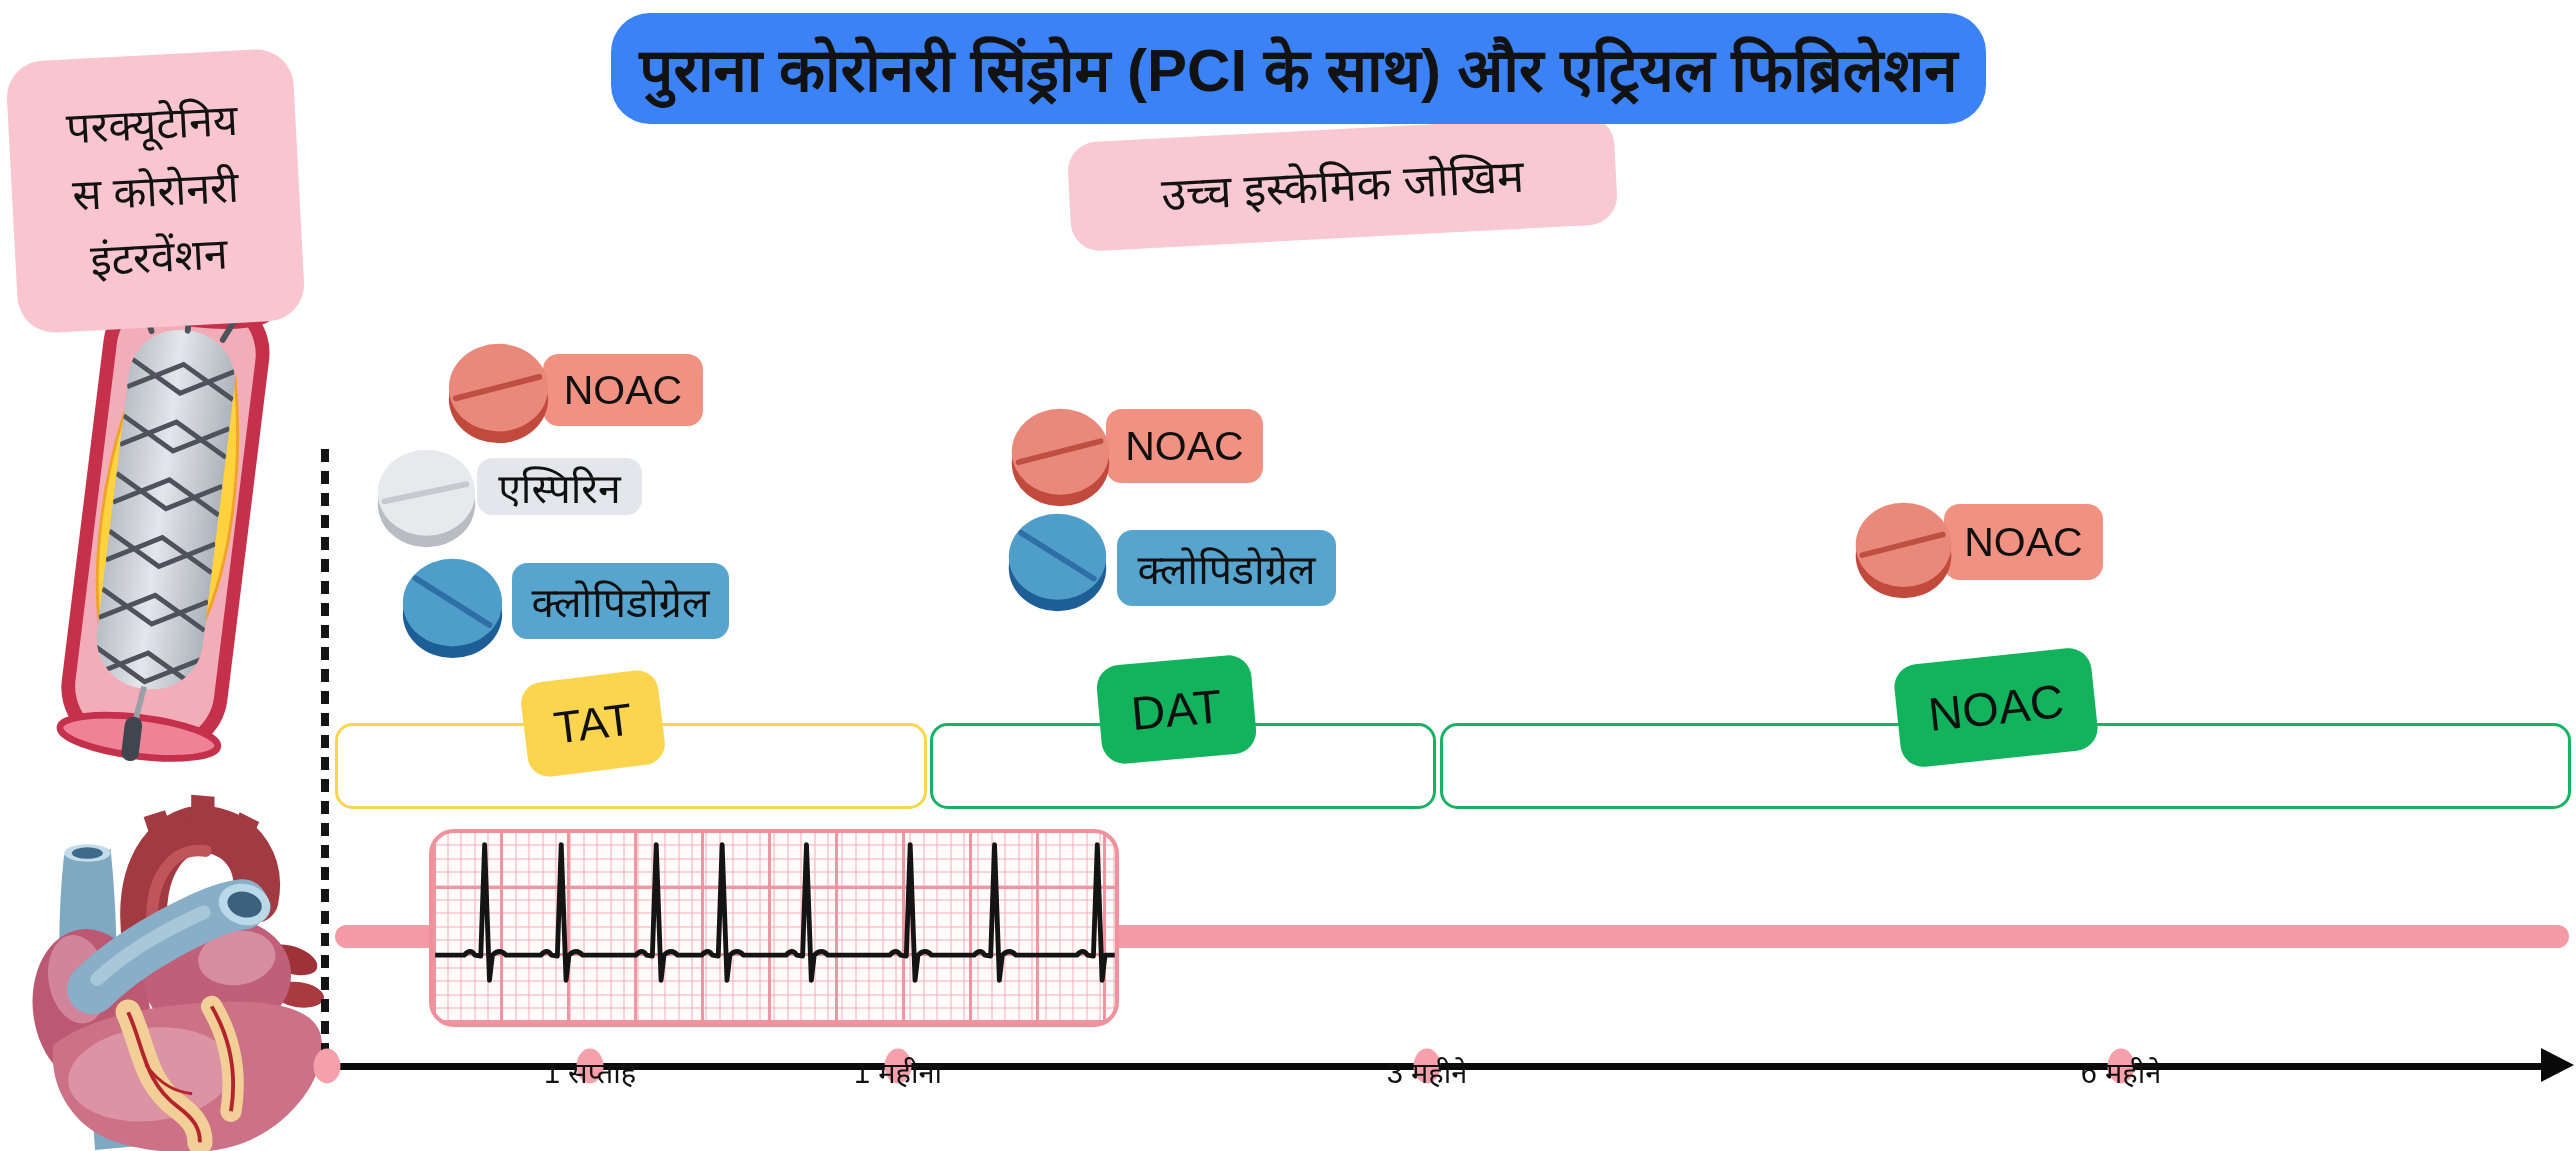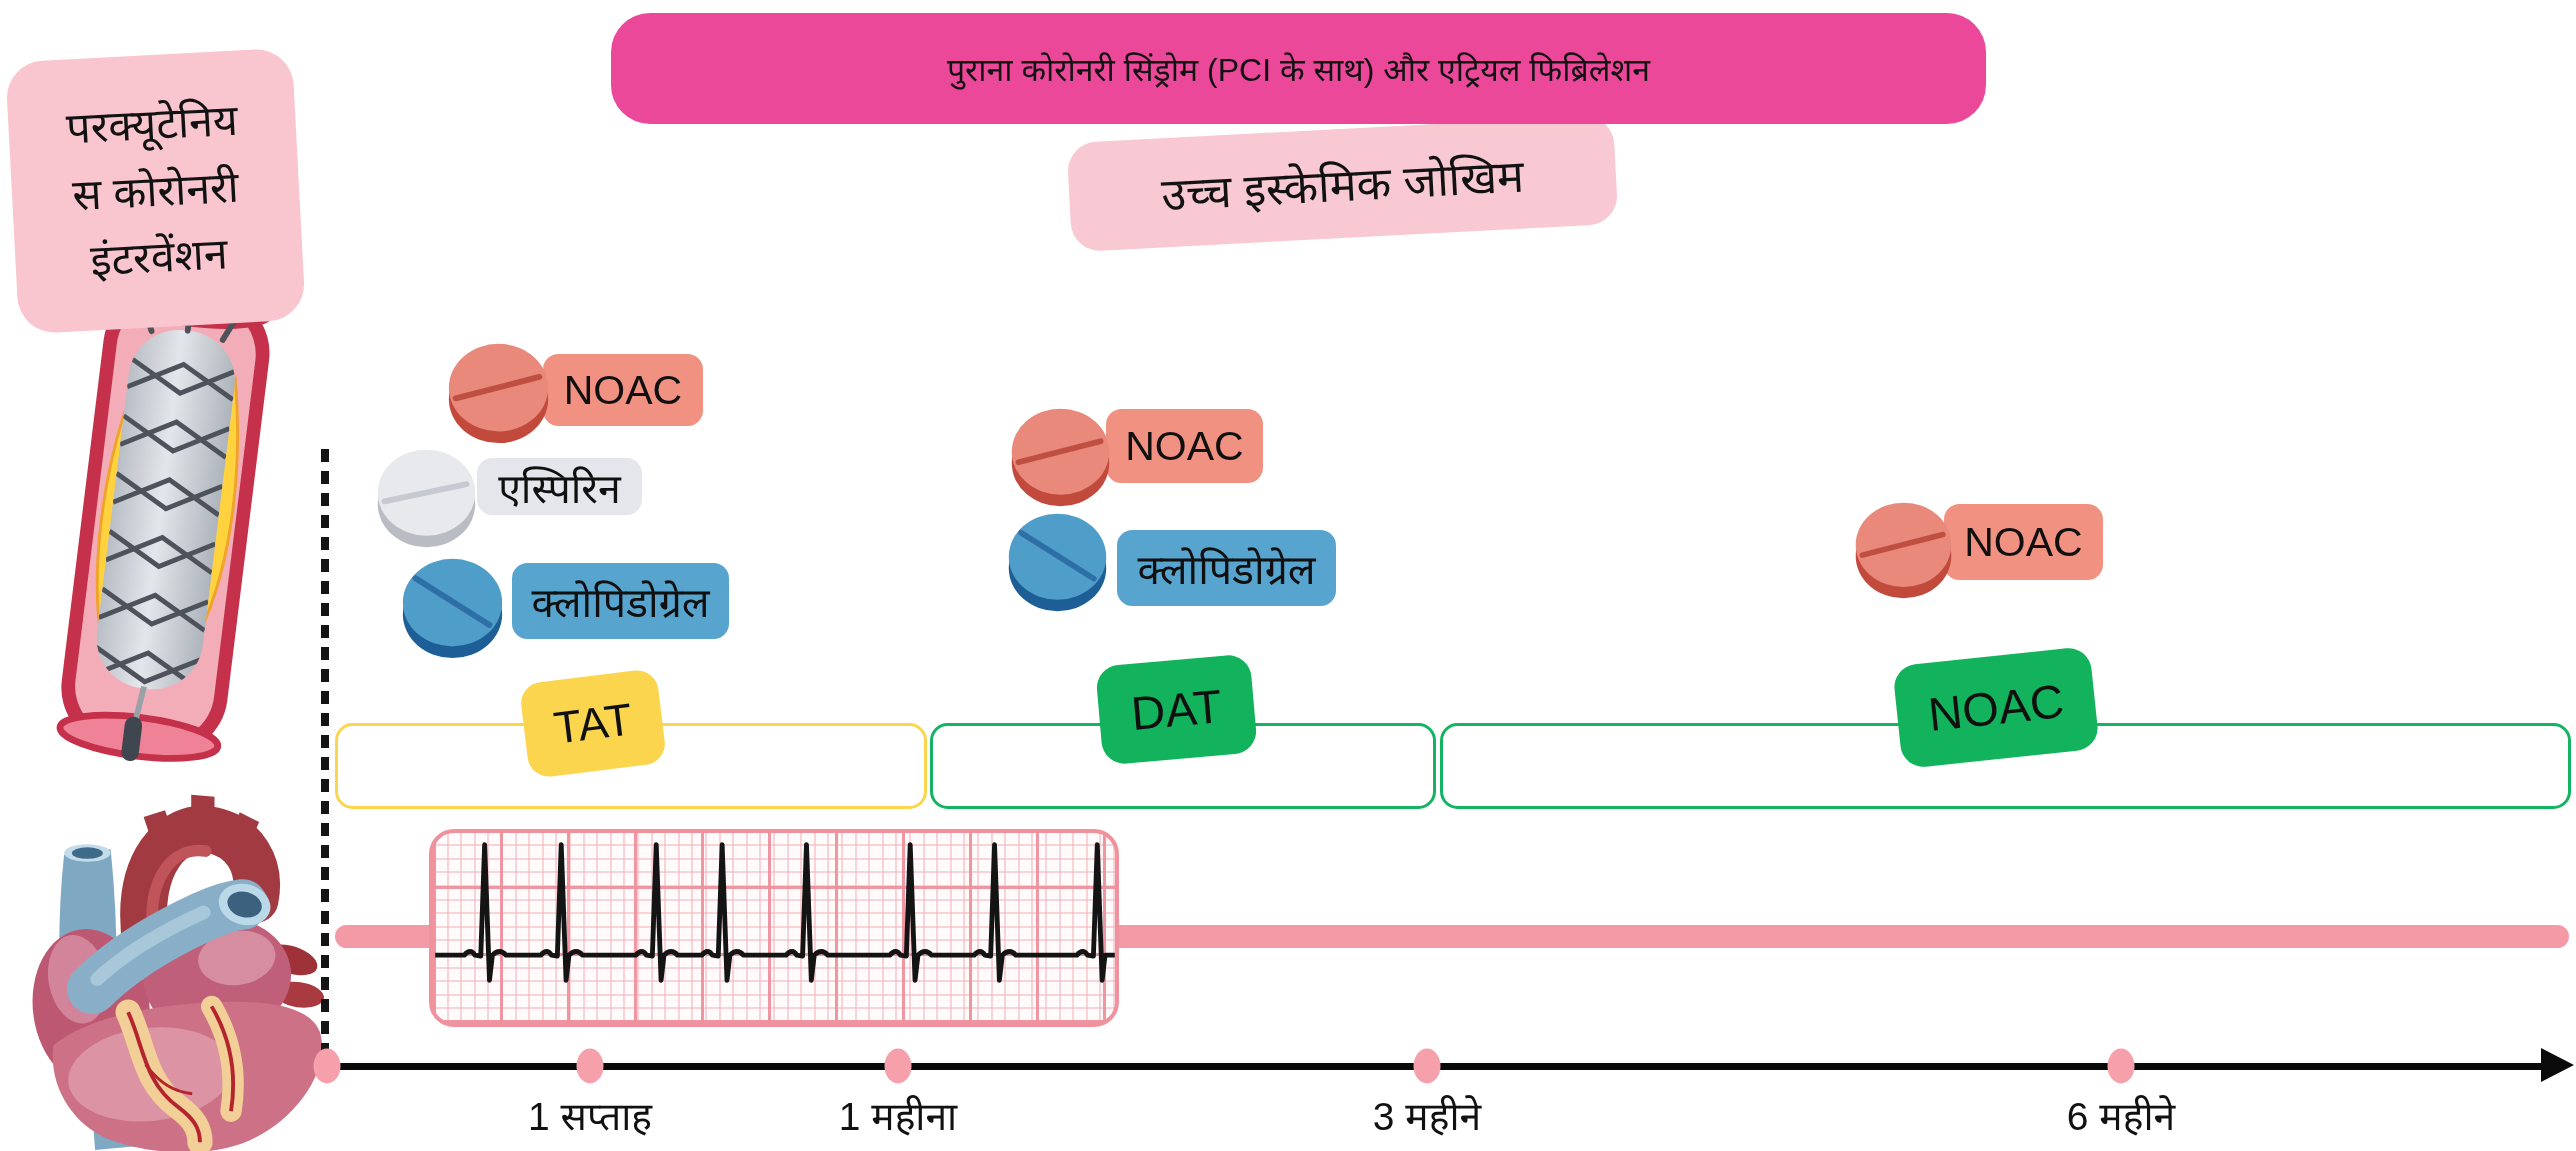--- a/index.html
+++ b/index.html
@@ -3,22 +3,22 @@
 <meta charset="utf-8">
 <style>
   html,body{margin:0;padding:0;background:#ffffff;}
   #canvas{
     position:relative;width:2576px;height:1151px;background:#ffffff;overflow:hidden;
     font-family:"Liberation Sans","DejaVu Sans",sans-serif;color:#111;
   }
   .abs{position:absolute;}
   
   .title-badge{
-    left:611px;top:12.6px;width:1375px;height:111px;background:#ec4899;border-radius:39px;
-    display:flex;align-items:center;justify-content:center;font-size:32px;font-weight:400;color:#121212;z-index:4;
+    left:611px;top:12.6px;width:1375px;height:111px;background:#3b82f6;border-radius:39px;
+    display:flex;align-items:center;justify-content:center;font-size:60px;font-weight:700;color:#121212;z-index:4;
   }
   .subtitle-badge{
     left:1069px;top:129px;width:547px;height:109px;background:#f8c9d2;border-radius:29px;
     display:flex;align-items:center;justify-content:center;font-size:45px;font-weight:500;color:#121212;
     transform:rotate(-3deg);z-index:3;
   }
   .pci-badge{
     left:11.6px;top:55px;width:287px;height:272px;background:#f9c6cf;border-radius:37px;
     display:flex;flex-direction:column;align-items:center;justify-content:center;
     font-size:43px;line-height:1.55;font-weight:500;color:#121212;transform:rotate(-3deg);z-index:3;text-align:center;
@@ -52,21 +52,21 @@
     overflow:hidden;
   }
   .ecg-strip svg{position:absolute;left:0;top:0;}
   
   .axis-line{left:324px;top:1063px;width:2223px;height:6.8px;background:#0a0a0a;z-index:2;}
   .axis-arrow{
     left:2541px;top:1048px;width:0;height:0;z-index:2;
     border-left:33px solid #0a0a0a;border-top:17.5px solid transparent;border-bottom:17.5px solid transparent;
   }
   .axis-dot{width:27px;height:35px;border-radius:50%;background:#f5a0ab;z-index:3;transform:translate(-50%,-50%);}
-  .tick-label{top:1088px;transform:translateX(-50%);font-size:39px;color:#111;z-index:3;white-space:nowrap;}
+  .tick-label{top:1052px;transform:translateX(-50%);font-size:29px;color:#111;z-index:3;white-space:nowrap;}
   
   .pill-label{
     display:flex;align-items:center;justify-content:center;border-radius:15.5px;color:#101010;z-index:2;font-weight:500;
   }
   .lb-noac{background:#f09182;font-size:41px;}
   .lb-aspirin{background:#e4e6eb;font-size:41px;}
   .lb-clopi{background:#57a5ce;font-size:41px;}
   .pill{z-index:3;}
   
   .art{z-index:1;}

